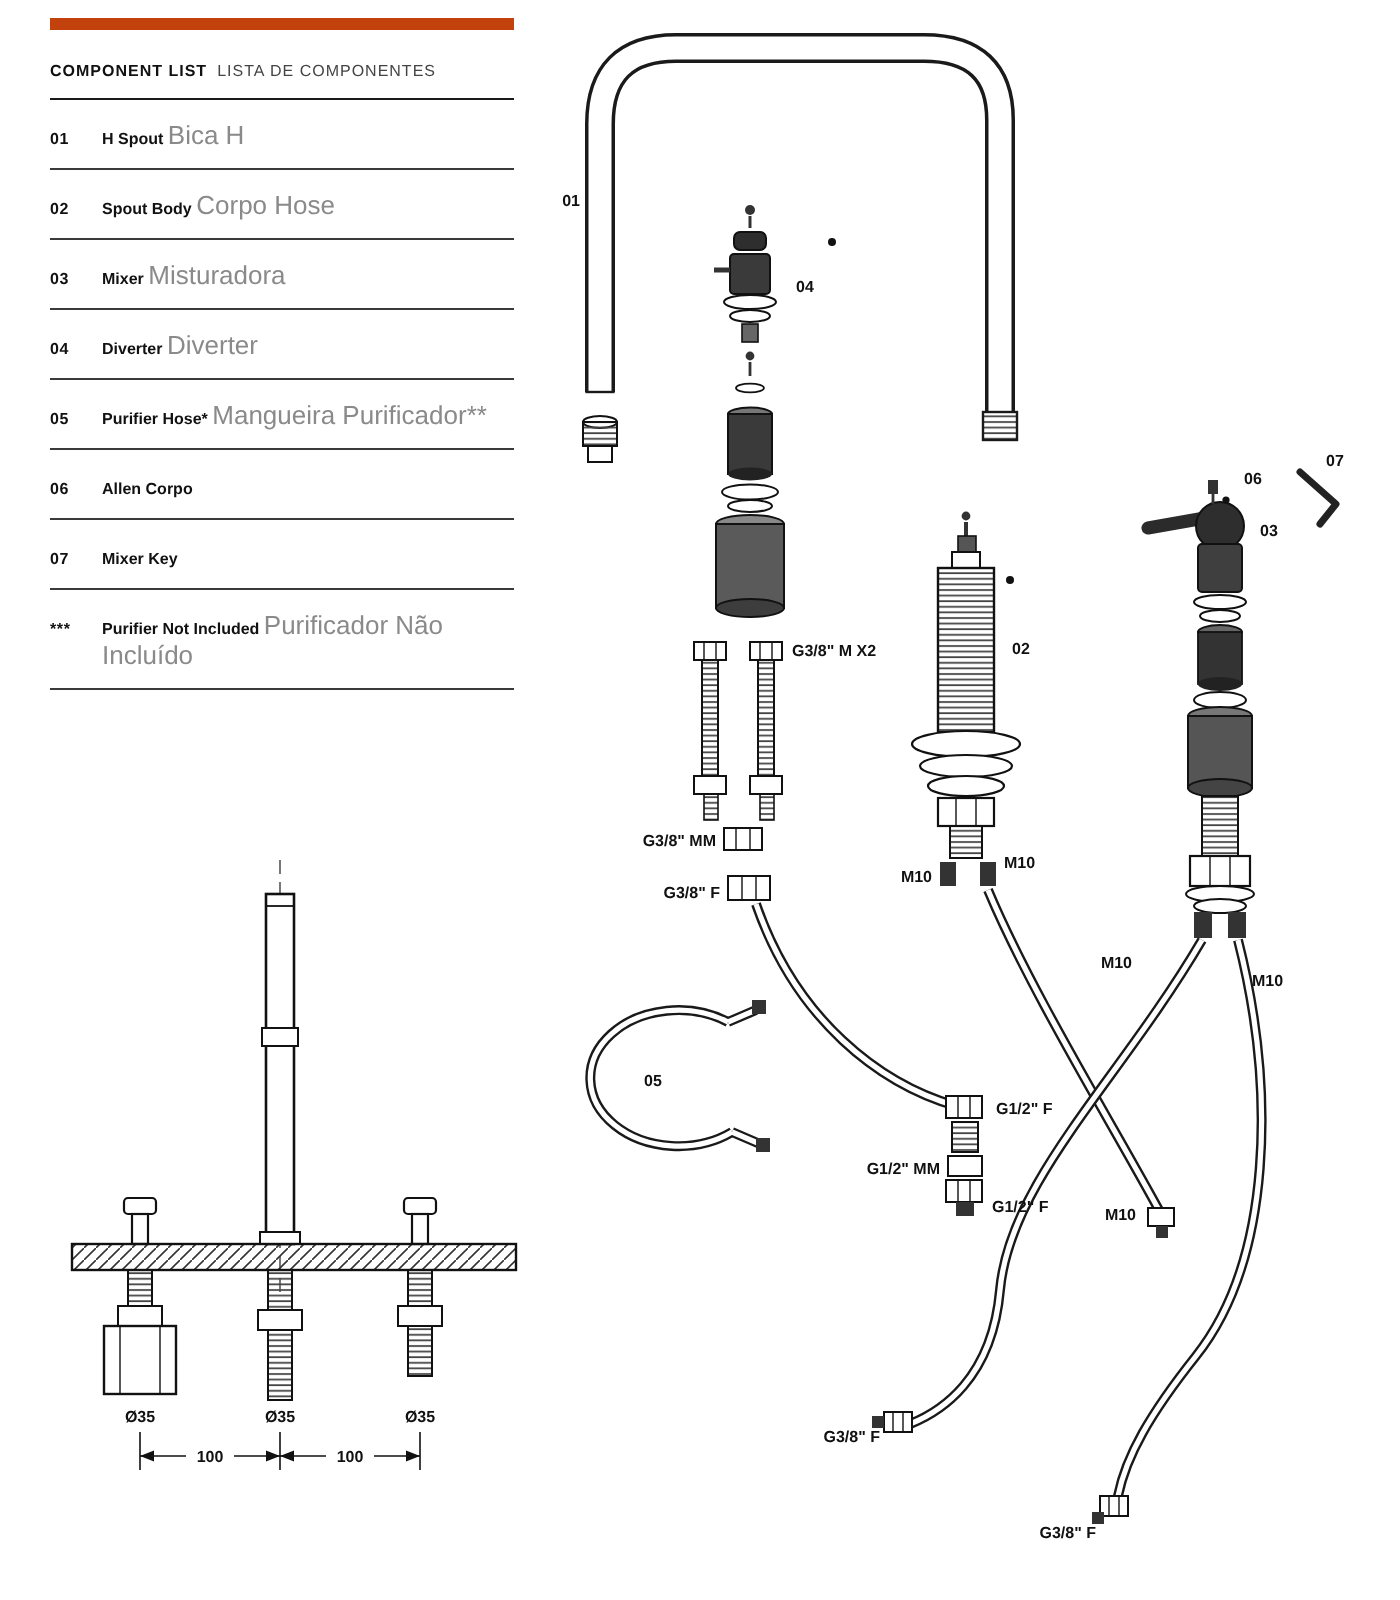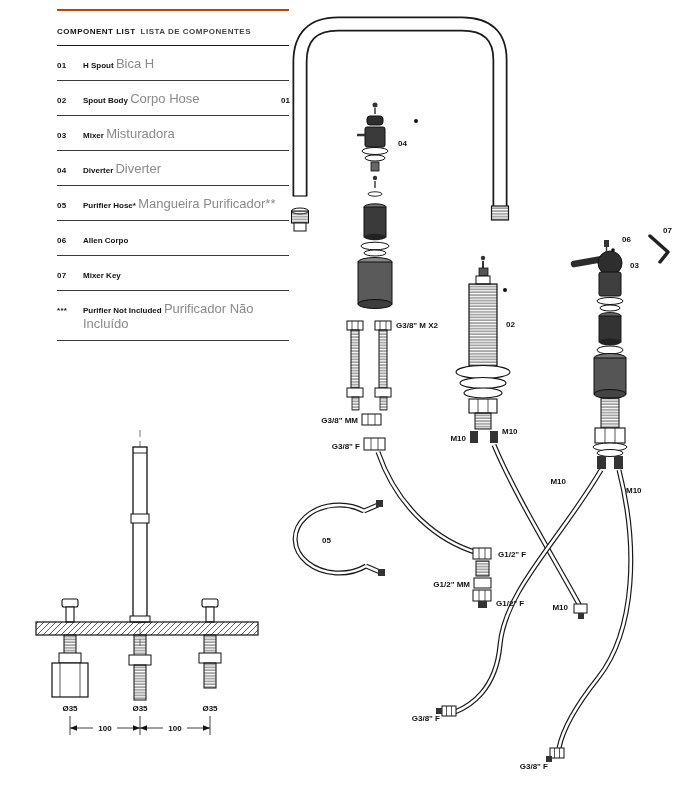--- a/index.html
+++ b/index.html
@@ -9,31 +9,30 @@
     font-family:"Liberation Sans", sans-serif;
     position:relative;
     overflow:hidden;
     color:#1a1a1a;
   }
   .page { position:absolute; inset:0; }
 
   
   .component-list {
     position:absolute; left:25px; top:9px; width:232px;
-    border-top:2px solid #c2410c;
-    margin-left:32px;
+    border-top:6px solid #c2410c;
   }
   .cl-title {
     display:flex; gap:5px; align-items:baseline;
     padding:16px 0 9px 0;
     border-bottom:1.5px solid #1a1a1a;
     font-size:8px; letter-spacing:.5px;
   }
   .cl-title .t-en { font-weight:bold; color:#111; }
-  .cl-title .t-pt { font-weight:bold; color:#444; }
+  .cl-title .t-pt { font-weight:normal; color:#444; }
   .cl-row {
     display:flex; gap:10px; align-items:baseline;
     padding:10px 0 9px 0;
     border-bottom:1px solid #3a3a3a;
     font-size:8px;
   }
   .cl-num { font-weight:bold; width:16px; flex:0 0 16px; color:#111; letter-spacing:.3px; }
   .cl-en  { font-weight:bold; color:#111; }
   .cl-pt  { font-weight:normal; color:#8a8a8a; font-size:13px; }
 

